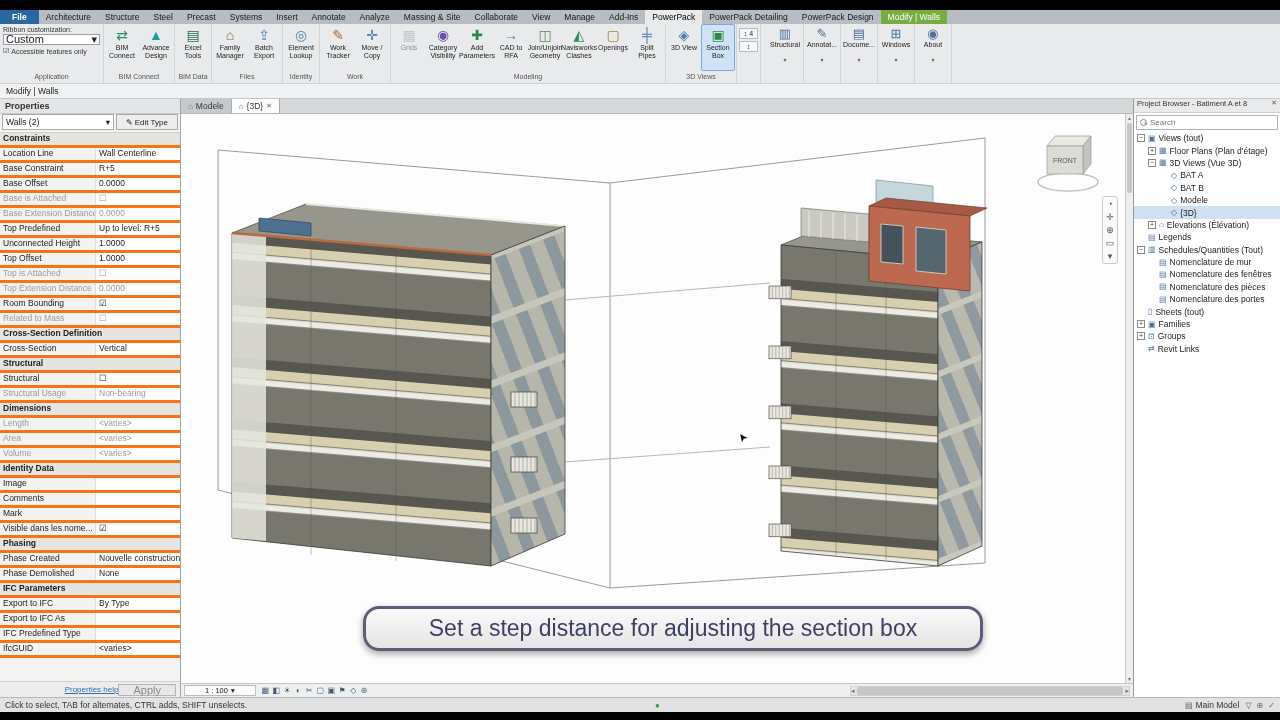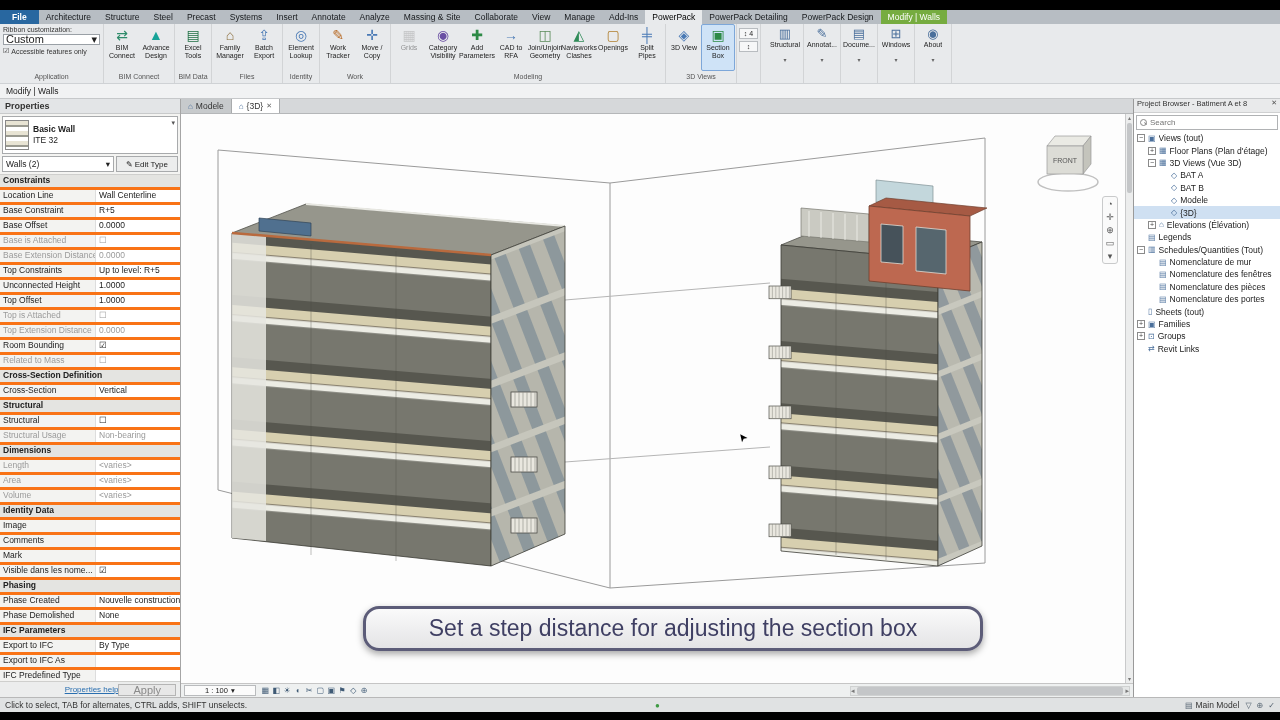--- a/index.html
+++ b/index.html
@@ -345,28 +345,20 @@
             <span class="rlabel">About</span>
             <span class="caret">▾</span>
           </div>
         </div>
     </div>
 
     <div class="modbar">Modify | Walls</div>
 
     <div class="props">
       <div class="ptitle">Properties</div>
-      <div class="typesel">
-        <div class="wallprev"></div>
-        <div class="typetext">
-          <div class="f1">Basic Wall</div>
-          <div>ITE 32</div>
-        </div>
-        <span class="caret">▾</span>
-      </div>
       <div class="selrow">
         <div class="filterbox">
           <span>Walls (2)</span>
           <span>▾</span>
         </div>
         <div class="edittype">
           <span>✎</span>
           <span>Edit Type</span>
         </div>
       </div>
@@ -396,21 +388,21 @@
             <div class="pl">Base is Attached</div>
             <div class="pv">☐</div>
           </div>
 
           <div class="prow dim">
             <div class="pl">Base Extension Distance</div>
             <div class="pv">0.0000</div>
           </div>
 
           <div class="prow">
-            <div class="pl">Top Constraints</div>
+            <div class="pl">Top Predefined</div>
             <div class="pv">Up to level: R+5</div>
           </div>
 
           <div class="prow">
             <div class="pl">Unconnected Height</div>
             <div class="pv">1.0000</div>
           </div>
 
           <div class="prow">
             <div class="pl">Top Offset</div>

